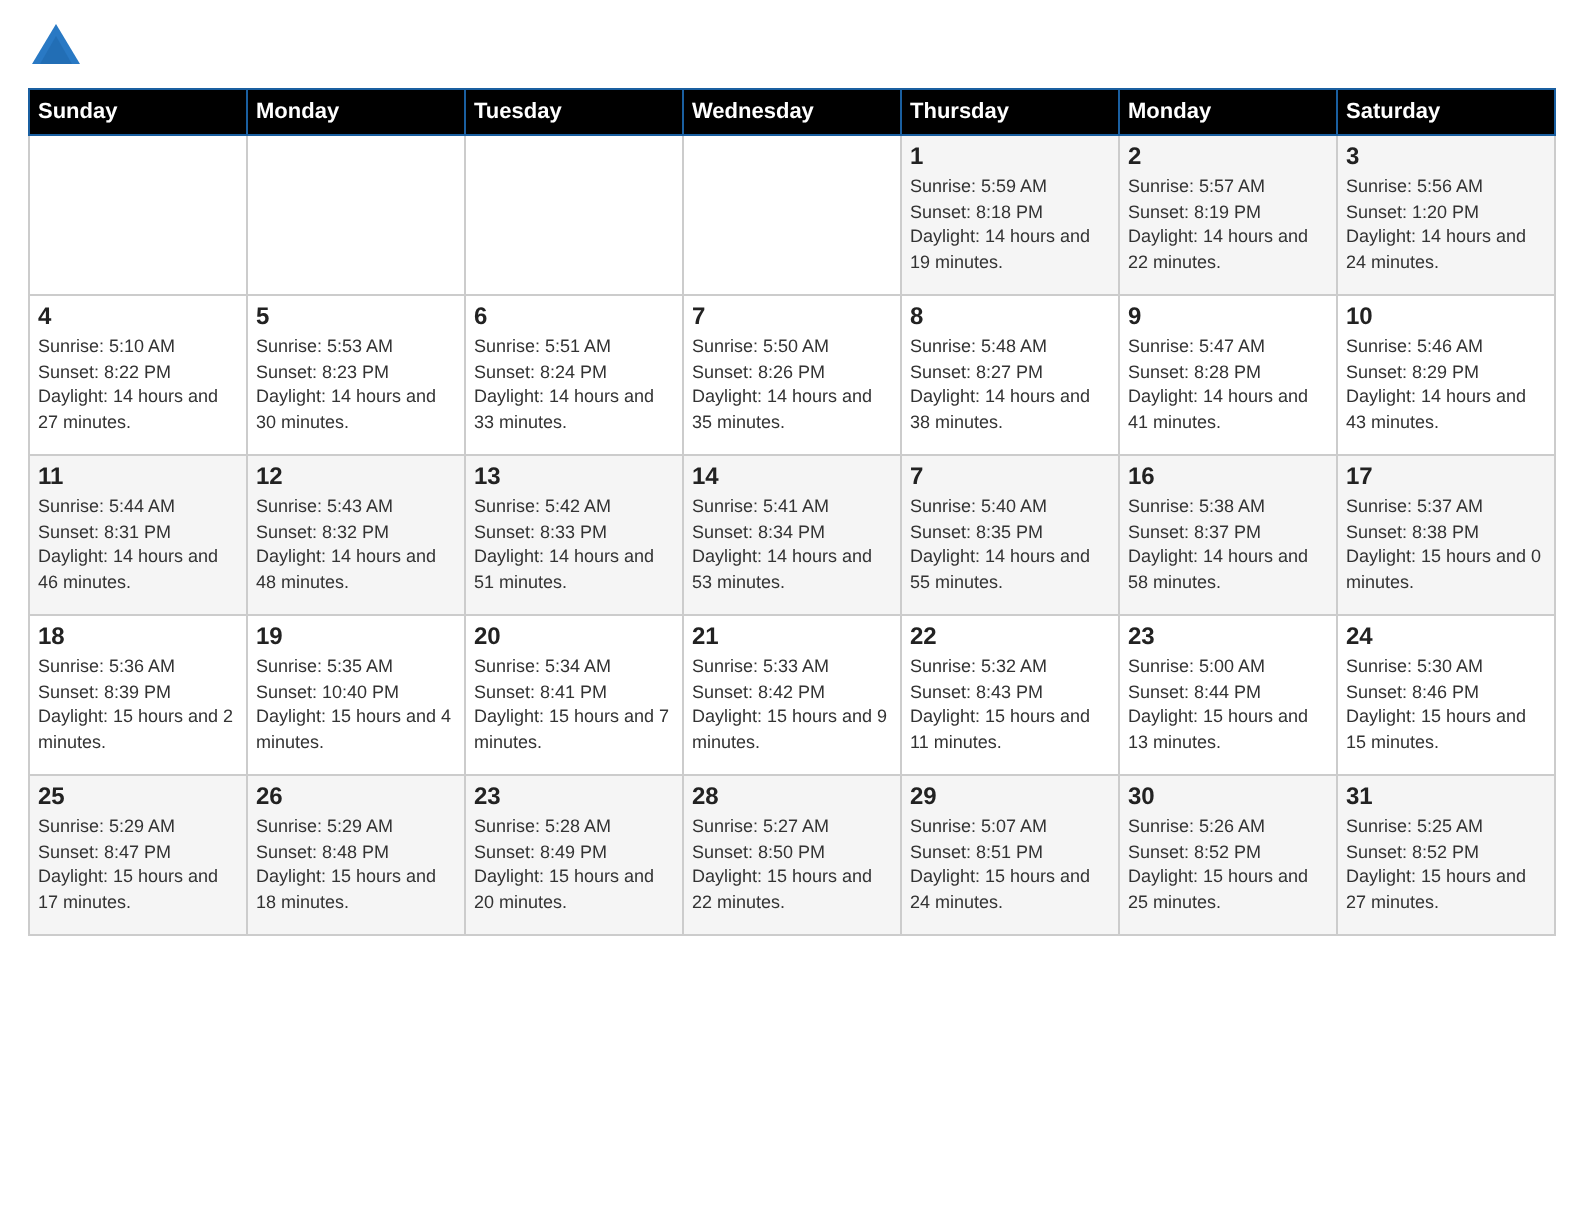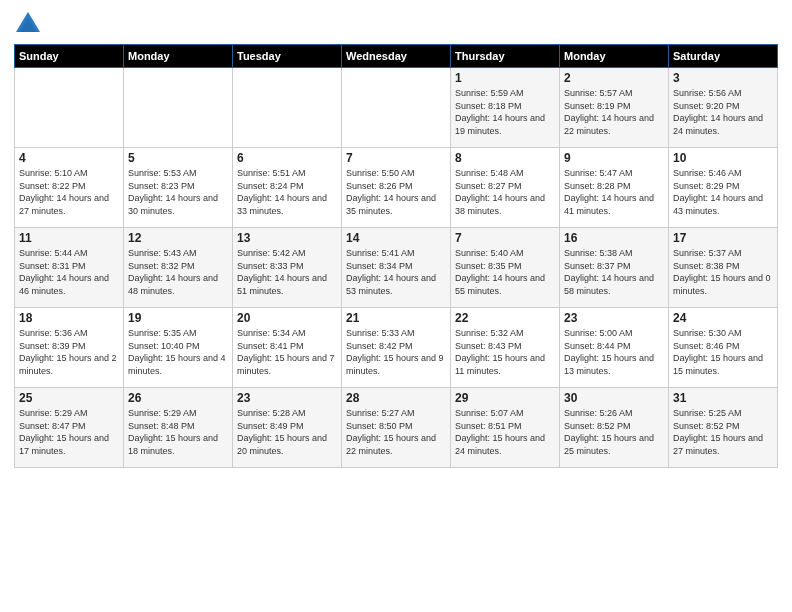--- a/index.html
+++ b/index.html
@@ -154,21 +154,21 @@
           <td>
             <span class="day-num">2</span>
             <div class="day-detail">Sunrise: 5:57 AM
 Sunset: 8:19 PM
 Daylight: 14 hours
 and 22 minutes.</div>
           </td>
           <td>
             <span class="day-num">3</span>
             <div class="day-detail">Sunrise: 5:56 AM
-Sunset: 9:20 PM
+Sunset: 1:20 PM
 Daylight: 14 hours
 and 24 minutes.</div>
           </td>
         </tr>
         <tr>
           <td>
             <span class="day-num">4</span>
             <div class="day-detail">Sunrise: 5:10 AM
 Sunset: 8:22 PM
 Daylight: 14 hours

